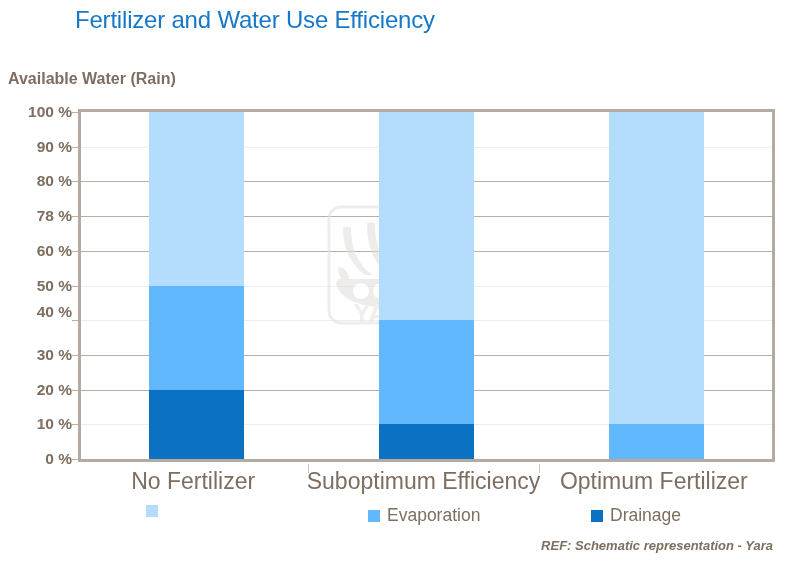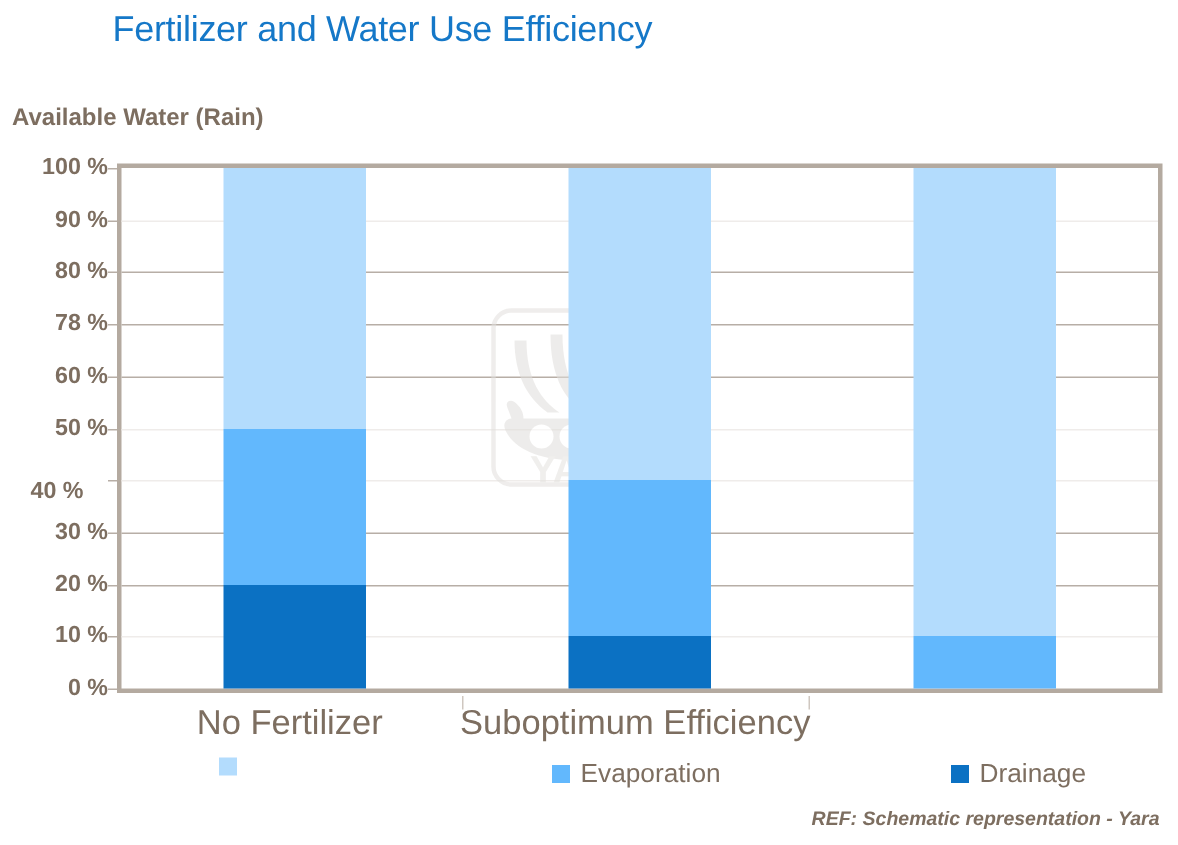--- a/index.html
+++ b/index.html
@@ -188,21 +188,21 @@
     <div class="ytick" style="top: 37.7px;">90 %</div>
     <div class="ytickmark" style="top: 37.7px;"></div>
     <div class="ytick" style="top: 72.4px;">80 %</div>
     <div class="ytickmark" style="top: 72.4px;"></div>
     <div class="ytick" style="top: 107.1px;">78 %</div>
     <div class="ytickmark" style="top: 107.1px;"></div>
     <div class="ytick" style="top: 141.8px;">60 %</div>
     <div class="ytickmark" style="top: 141.8px;"></div>
     <div class="ytick" style="top: 176.5px;">50 %</div>
     <div class="ytickmark" style="top: 176.5px;"></div>
-    <div class="ytick" style="top: 219px; text-align: center;">40 %</div>
+    <div class="ytick" style="top: 203px;">40 %</div>
     <div class="ytickmark" style="top: 211.2px;"></div>
     <div class="ytick" style="top: 245.9px;">30 %</div>
     <div class="ytickmark" style="top: 245.9px;"></div>
     <div class="ytick" style="top: 280.6px;">20 %</div>
     <div class="ytickmark" style="top: 280.6px;"></div>
     <div class="ytick" style="top: 315.3px;">10 %</div>
     <div class="ytickmark" style="top: 315.3px;"></div>
     <div class="ytick" style="top: 350px;">0 %</div>
     <div class="ytickmark" style="top: 350px;"></div>
   </div>
@@ -257,30 +257,31 @@
           <div class="seg" title="Transpiration: 90%" style="bottom: 34.7px; height: 312.3px; background: rgb(179, 220, 253);"></div>
         </div>
       </div>
   </div>
 </div>
 
 <div id="xlabels">
     <div class="xlabel" style="left: 115.167px;">No Fertilizer</div>
     <div class="xlabel" style="left: 345.5px;">Suboptimum Efficiency</div>
     <div class="xsep" style="left: 230.333px;"></div>
+    <div class="xlabel" style="left: 575.833px;">Optimum Fertilizer</div>
     <div class="xsep" style="left: 460.667px;"></div>
   </div>
 
 <div id="legend">
     <div class="legend-item" style="left: 68px;">
       <span class="legend-swatch" style="background: rgb(179, 220, 253);"></span>
     </div>
     <div class="legend-item" style="left: 290px;">
       <span class="legend-swatch" style="background: rgb(98, 184, 253);"></span>
       <span class="legend-text">Evaporation</span>
     </div>
-    <div class="legend-item" style="left: 525px; padding-left: 31px;">
+    <div class="legend-item" style="left: 482px; padding-left: 31px;">
       <span class="legend-swatch" style="background: rgb(11, 113, 195);"></span>
       <span class="legend-text">Drainage</span>
     </div>
   </div>
 
 <div id="footer-ref">REF: Schematic representation - Yara</div>
 
 </body></html>

